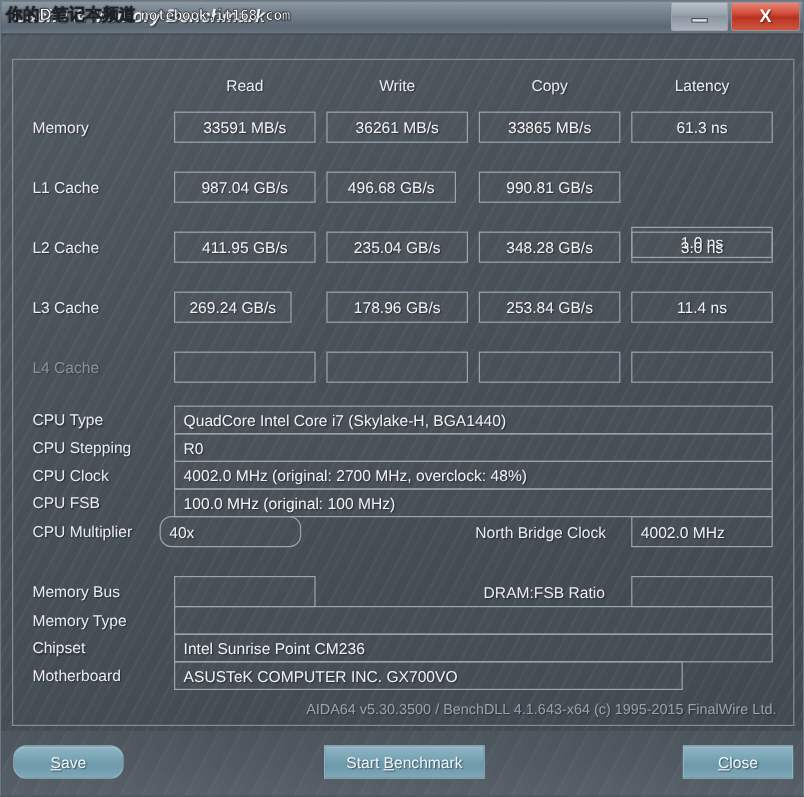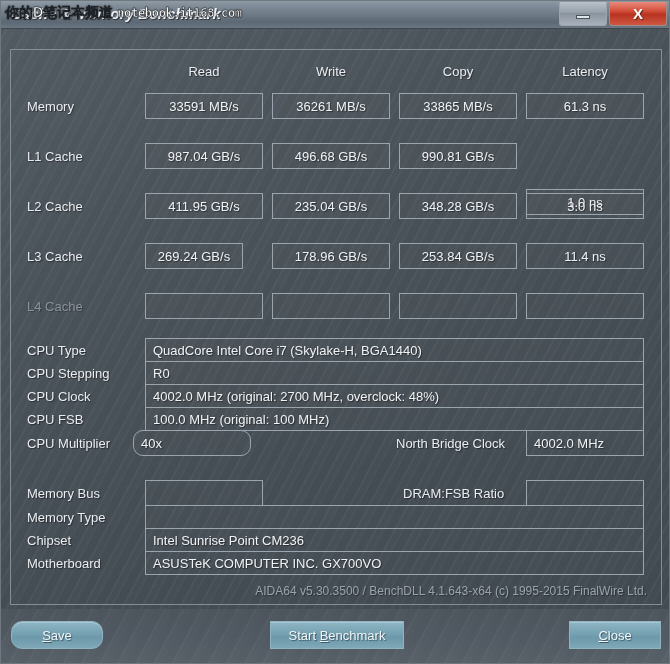--- a/index.html
+++ b/index.html
@@ -271,21 +271,21 @@
       <div class="rowlabel">Memory</div>
       <div class="field" style="left:134px;width:118px;top:1px;">33591 MB/s</div>
       <div class="field" style="left:261px;width:118px;top:1px;">36261 MB/s</div>
       <div class="field" style="left:388px;width:118px;top:1px;">33865 MB/s</div>
       <div class="field" style="left:515px;width:118px;top:1px;">61.3 ns</div>
     </div>
 
     <div class="row" style="top:92px;">
       <div class="rowlabel">L1 Cache</div>
       <div class="field" style="left:134px;width:118px;top:1px;">987.04 GB/s</div>
-      <div class="field" style="left:261px;width:118px;top:1px;">496.68 GB/s</div>
+      <div class="field" style="left:261px;width:108px;top:1px;">496.68 GB/s</div>
       <div class="field" style="left:388px;width:118px;top:1px;">990.81 GB/s</div>
       <div class="field" style="left:515px;width:118px;top:1px;margin-top:46px;">1.0 ns</div>
     </div>
 
     <div class="row" style="top:142px;">
       <div class="rowlabel">L2 Cache</div>
       <div class="field" style="left:134px;width:118px;top:1px;">411.95 GB/s</div>
       <div class="field" style="left:261px;width:118px;top:1px;">235.04 GB/s</div>
       <div class="field" style="left:388px;width:118px;top:1px;">348.28 GB/s</div>
       <div class="field" style="left:515px;width:118px;top:1px;">3.0 ns</div>
@@ -346,21 +346,21 @@
       <div class="field left" style="left:134px;width:499px;top:0px;height:24px;"></div>
     </div>
 
     <div class="row" style="top:478px;height:24px;">
       <div class="rowlabel">Chipset</div>
       <div class="field left" style="left:134px;width:499px;top:0px;height:24px;">Intel Sunrise Point CM236</div>
     </div>
 
     <div class="row" style="top:501px;height:24px;">
       <div class="rowlabel">Motherboard</div>
-      <div class="field left" style="left:134px;width:499px;top:0px;height:24px;">ASUSTeK COMPUTER INC. GX700VO</div>
+      <div class="field left" style="left:134px;width:424px;top:0px;height:24px;">ASUSTeK COMPUTER INC. GX700VO</div>
     </div>
 
     <div class="footer-note">AIDA64 v5.30.3500 / BenchDLL 4.1.643-x64  (c) 1995-2015 FinalWire Ltd.</div>
   </div>
 
   <div class="bottombar">
     <div class="abtn" style="left:10px;width:92px;border-radius:11px;">
       <span><span></span><u>S</u><span>ave</span></span>
     </div>
     <div class="abtn" style="left:269px;width:134px;">

